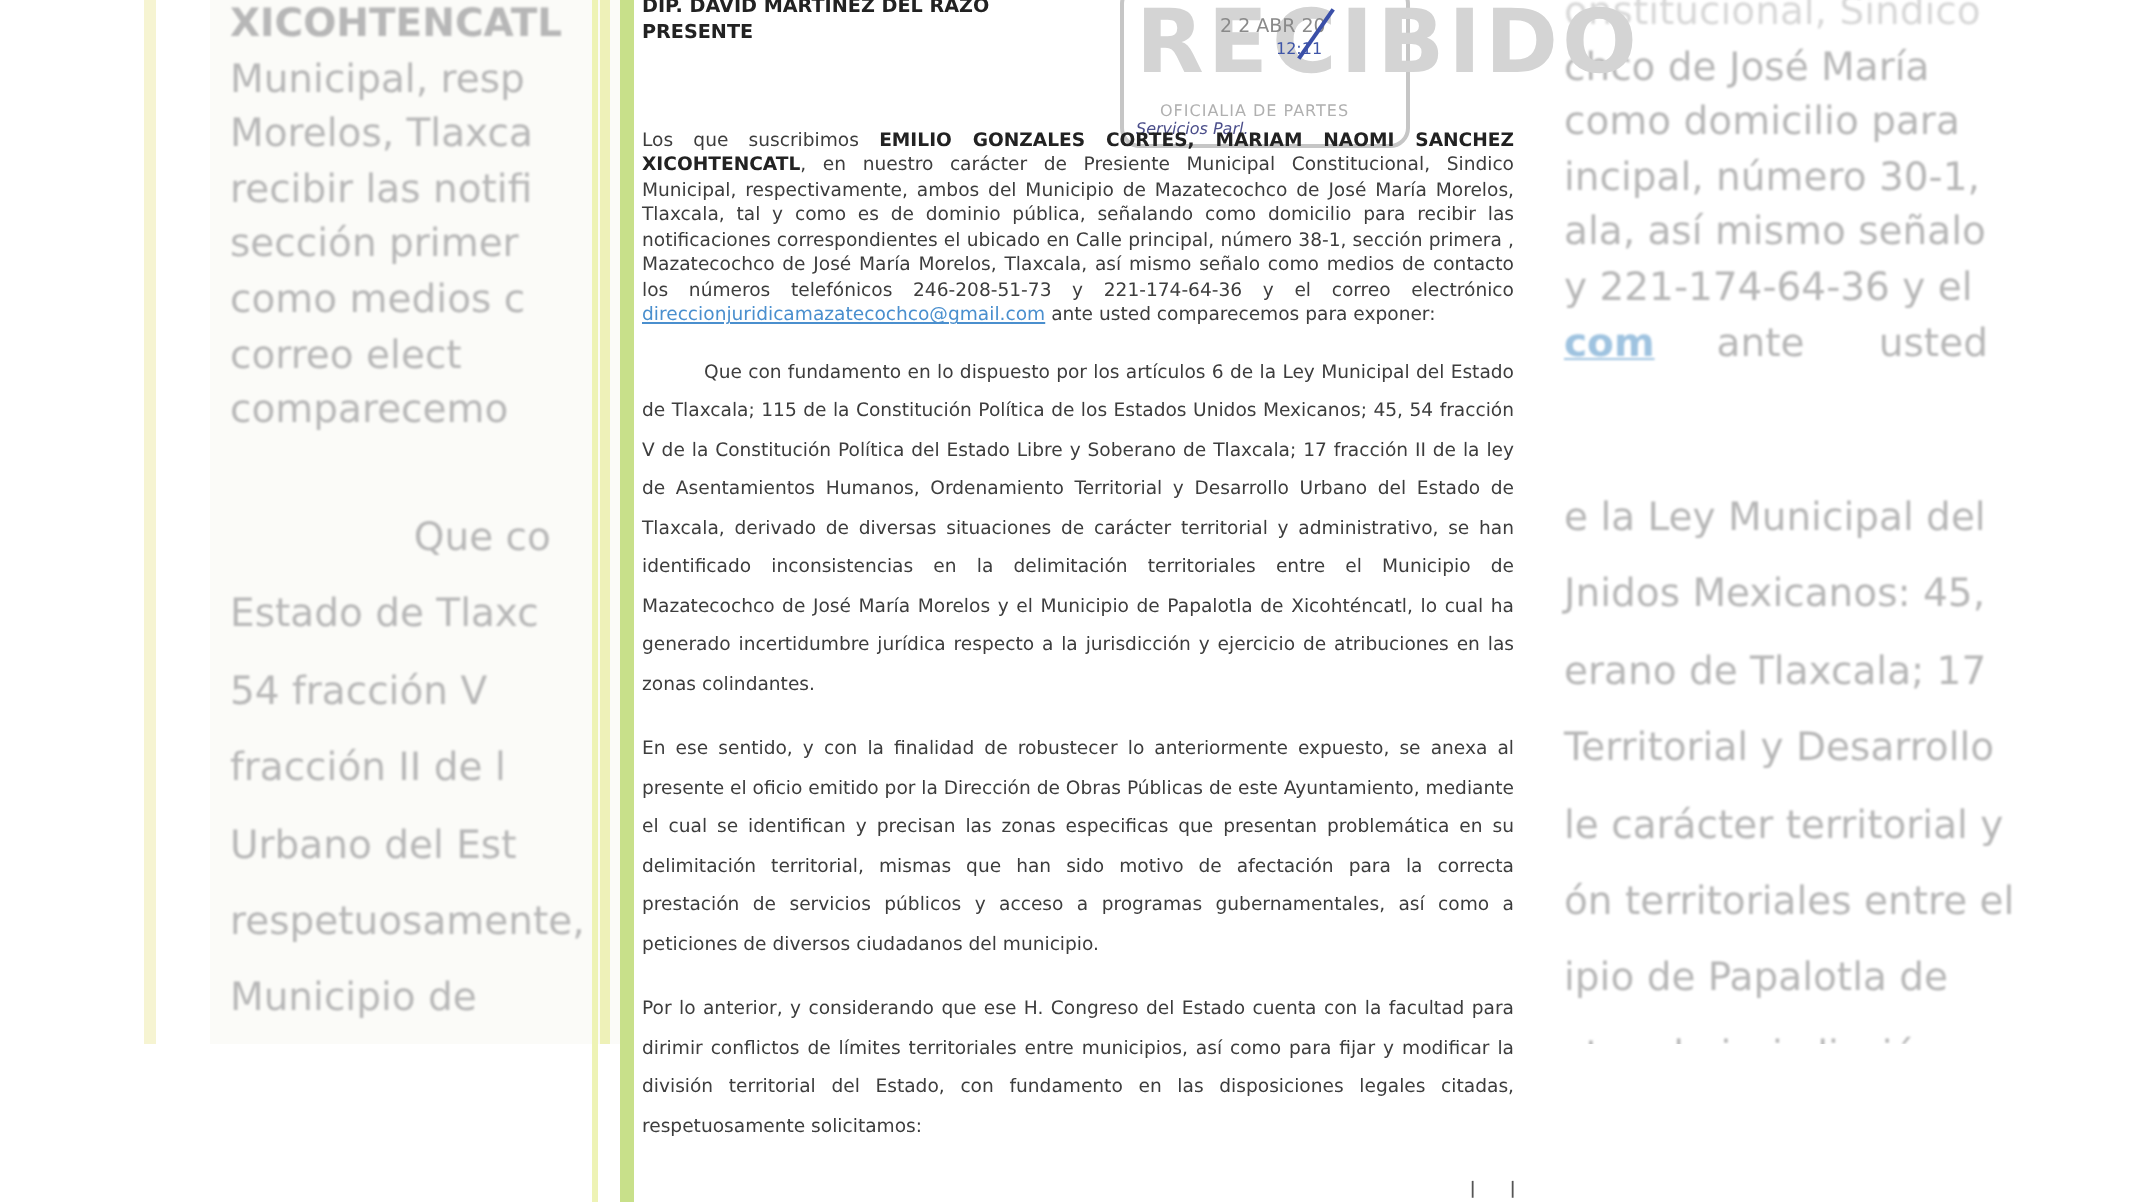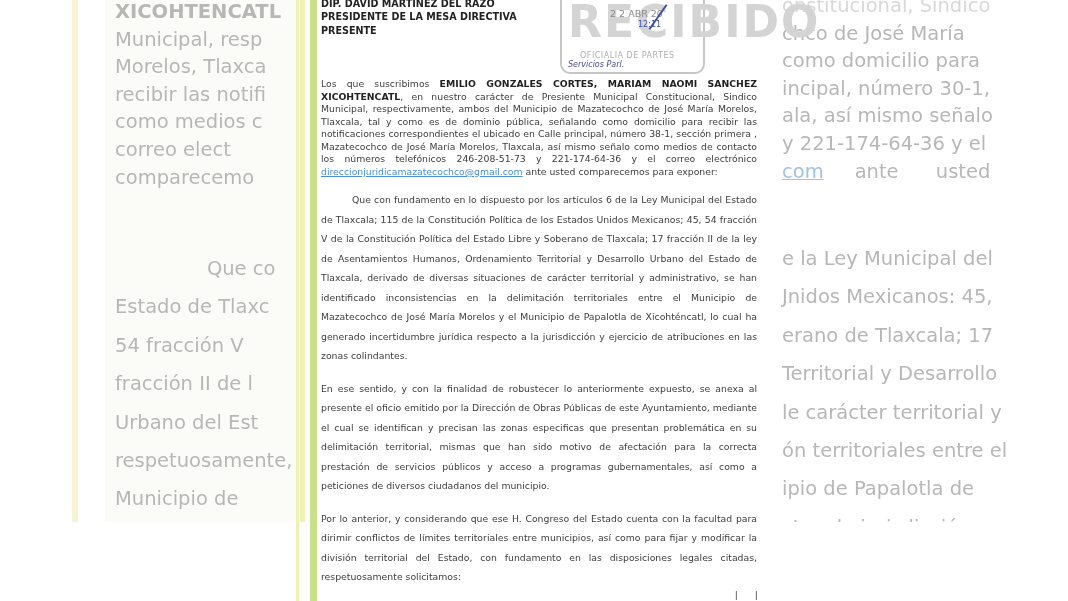--- a/index.html
+++ b/index.html
@@ -12,21 +12,21 @@
   .bg-right { left:760px; width:308px; }
   .bg-strip-left { position:absolute; left:105px; top:0; width:205px; height:601px; background:#fbfbf8; }
   .bg-left .yl { position:absolute; left:72px; top:0; width:6px; height:601px; background:#f6f4d2; }
   .bg-left .yl2 { position:absolute; left:300px; top:0; width:5px; height:601px; background:#eef1b8; }
   .bg-lines { position:absolute; color:#b7b7b7; font-size:19.5px; line-height:27.6px; white-space:nowrap; filter:blur(0.4px); }
   .bg-left .bg-lines { left:115px; top:-2px; }
   .bg-left .bg-lines.p2 { top:237px; line-height:38.4px; }
   .bg-right .bg-lines { left:22px; top:-8px; }
   .bg-right .bg-lines.p2 { top:227px; line-height:38.4px; }
   .bg-lines .b { font-weight:bold; }
-  .bg-lines .lnk { color:#9fc3e0; text-decoration:underline; }
+  .bg-lines .lnk { color:#9fc3e0; text-decoration:underline;font-weight:bold; }
   .bg-lines .ind { padding-left:75px;text-align:center; }
 
   
   .page { position:absolute; left:310px; top:0; width:450px; height:601px; background:#ffffff; }
   .page .green-bar { position:absolute; left:0; top:0; width:7px; height:601px; background:#c8e08a; }
   .page .green-bar2 { position:absolute; left:-14px; top:0; width:3px; height:601px; background:#eef3b5; }
   .content { position:absolute; left:11px; top:-3px; width:436px; color:#3d3d3d; font-size:9.3px; }
   .addressee { font-weight:bold; font-size:9.6px; line-height:13.4px; color:#222; }
   .p-intro { margin-top:41px; line-height:12.5px; text-align:justify; }
   .p-intro .b { font-weight:bold; color:#222; }
@@ -51,20 +51,21 @@
 
 <div class="bg-left">
   <div class="yl"></div>
   <div class="bg-strip-left"></div>
   <div class="yl2"></div>
   <div class="bg-lines">
     <div class="b">XICOHTENCATL</div>
     <div>Municipal, resp</div>
     <div>Morelos, Tlaxca</div>
     <div>recibir las notifi</div>
+    <div>sección primer</div>
     <div>como medios c</div>
     <div>correo      elect</div>
     <div>comparecemo</div>
   </div>
   <div class="bg-lines p2">
     <div class="ind">Que co</div>
     <div>Estado de Tlaxc</div>
     <div>54 fracción V</div>
     <div>fracción II de l</div>
     <div>Urbano del Est</div>
@@ -106,21 +107,20 @@
     <div class="date">2 2 ABR 20</div>
     <div class="time">12:11</div>
     <div class="slash"></div>
     <div class="office">OFICIALIA DE PARTES</div>
     <div class="sig">Servicios Parl.</div>
   </div>
 
   <div class="content">
     <div class="addressee">
       <div>DIP. DAVID MARTINEZ DEL RAZO</div>
-      <div>PRESIDENTE DE LA MESA DIRECTIVA</div>
       <div>PRESENTE</div>
     </div>
 
     <p class="p-intro"><span>Los que suscribimos </span><span class="b">EMILIO GONZALES CORTES, MARIAM NAOMI SANCHEZ XICOHTENCATL</span><span>, en nuestro carácter de Presiente Municipal Constitucional, Sindico Municipal, respectivamente, ambos del Municipio de Mazatecochco de José María Morelos, Tlaxcala, tal y como es de dominio pública, señalando como domicilio para recibir las notificaciones correspondientes el ubicado en Calle principal, número 38-1, sección primera , Mazatecochco de José María Morelos, Tlaxcala, así mismo señalo como medios de contacto los números telefónicos </span><span>246-208-51-73 y 221-174-64-36</span><span> y el correo electrónico </span><span class="email">direccionjuridicamazatecochco@gmail.com</span><span> ante usted comparecemos para exponer:</span></p>
 
     <p class="p-body p1">Que con fundamento en lo dispuesto por los artículos 6 de la Ley Municipal del Estado de Tlaxcala; 115 de la Constitución Política de los Estados Unidos Mexicanos; 45, 54 fracción V de la Constitución Política del Estado Libre y Soberano de Tlaxcala; 17 fracción II de la ley de Asentamientos Humanos, Ordenamiento Territorial y Desarrollo Urbano del Estado de Tlaxcala, derivado de diversas situaciones de carácter territorial y administrativo, se han identificado inconsistencias en la delimitación territoriales entre el Municipio de Mazatecochco de José María Morelos y el Municipio de Papalotla de Xicohténcatl, lo cual ha generado incertidumbre jurídica respecto a la jurisdicción y ejercicio de atribuciones en las zonas colindantes.</p>
     <p class="p-body p2">En ese sentido, y con la finalidad de robustecer lo anteriormente expuesto, se anexa al presente el oficio emitido por la Dirección de Obras Públicas de este Ayuntamiento, mediante el cual se identifican y precisan las zonas especificas que presentan problemática en su delimitación territorial, mismas que han sido motivo de afectación para la correcta prestación de servicios públicos y acceso a programas gubernamentales, así como a peticiones de diversos ciudadanos del municipio.</p>
     <p class="p-body p3">Por lo anterior, y considerando que ese H. Congreso del Estado cuenta con la facultad para dirimir conflictos de límites territoriales entre municipios, así como para fijar y modificar la división territorial del Estado, con fundamento en las disposiciones legales citadas, respetuosamente solicitamos:</p>
   </div>
 

